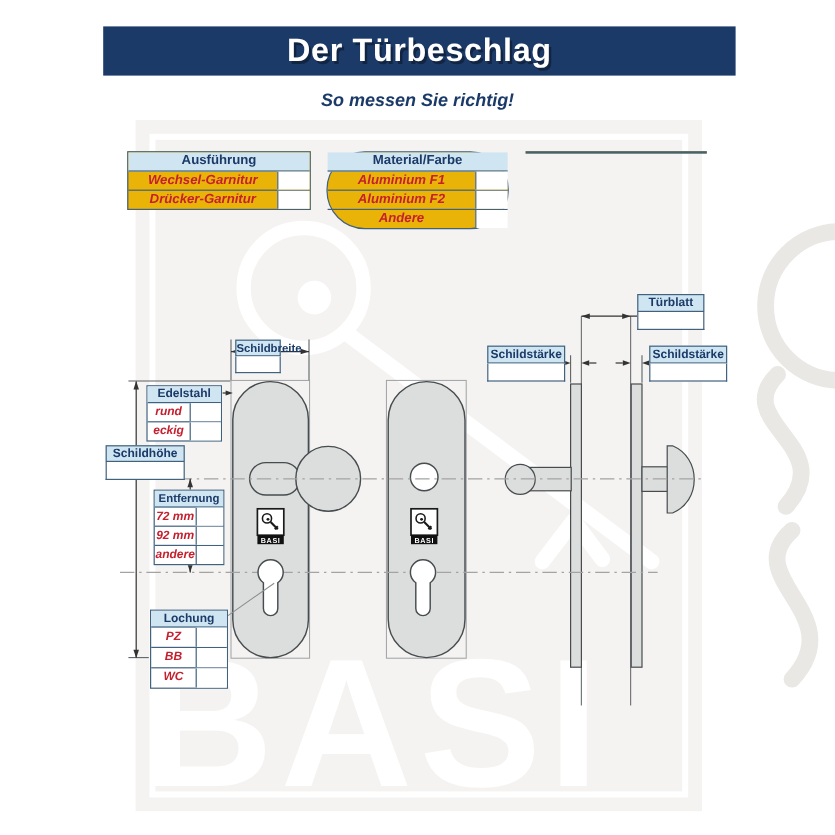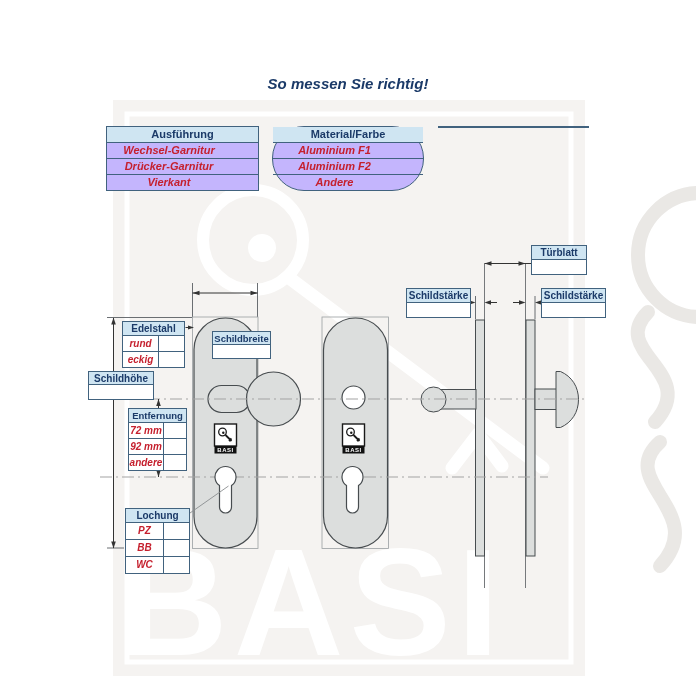--- a/index.html
+++ b/index.html
@@ -18,24 +18,24 @@
 
   
   .banner{position:absolute;left:86px;top:22px;width:527px;height:41px;background:var(--navy);
           color:#fff;display:flex;align-items:center;justify-content:center;
           font-weight:bold;font-size:27px;letter-spacing:.5px;
           text-shadow:2px 2px 0 rgba(0,0,0,.35);}
   .subtitle{position:absolute;left:0;top:75px;width:696px;text-align:center;color:var(--navy);
             font-weight:bold;font-style:italic;font-size:15px;}
 
   
-  .ot{position:absolute;background:#c4b5fd;border:1px solid var(--border);box-sizing:border-box;}
+  .ot{position:absolute;background:#eab308;border:1px solid var(--border);box-sizing:border-box;}
   .ot .hd{height:15px;line-height:15px;background:var(--lblue);border-bottom:1px solid var(--border);
           font-size:11px;font-weight:bold;color:var(--navy);text-align:center;}
-  .ot .row{display:flex;height:15px;border-bottom:1px solid var(--border);align-items:flex-end;}
+  .ot .row{display:flex;height:15px;border-bottom:1px solid var(--border);}
   .ot .row:last-child{border-bottom:0;}
   .ot .lbl{flex:1;color:var(--red);font-weight:bold;font-style:italic;font-size:11px;
            line-height:15px;text-align:center;white-space:nowrap;overflow:hidden;}
   .ot .cb{width:26px;border-left:1px solid var(--border);background:#fff;}
   #t-ausf{left:106px;top:126px;width:153px;}
   #t-mat {left:272px;top:126px;width:152px;border-radius:32px;}
   #t-opt {left:438px;top:126px;width:151px;}
   #t-opt .cb{width:25px;}
 
   
@@ -53,21 +53,21 @@
   #t-entf .cb{width:22px;}
   #t-loch{left:125px;top:508px;width:65px;}
   #t-loch .row{height:16px;}
   #t-loch .lbl{line-height:16px;}
 
   
   .ml{position:absolute;box-sizing:border-box;}
   .ml .hd{background:var(--lblue);border:1px solid var(--border);font-weight:bold;color:var(--navy);
           text-align:center;box-sizing:border-box;white-space:nowrap;}
   .ml .vbox{background:#fff;border:1px solid var(--border);border-top:0;box-sizing:border-box;}
-  #l-breite{left:212px;top:283px;width:59px;margin-top:48px;}
+  #l-breite{left:196px;top:283px;width:38px;}
   #l-breite .hd{height:14px;line-height:13px;font-size:9.5px;}
   #l-breite .vbox{height:14px;}
   #l-hoehe{left:88px;top:371px;width:66px;}
   #l-hoehe .hd{height:14px;line-height:13px;font-size:10px;}
   #l-hoehe .vbox{height:15px;}
   #l-tuer{left:531px;top:245px;width:56px;}
   #l-tuer .hd{height:15px;line-height:14px;font-size:10px;}
   #l-tuer .vbox{height:15px;}
   #l-staerke-l{left:406px;top:288px;width:65px;}
   #l-staerke-r{left:541px;top:288px;width:65px;}
@@ -196,36 +196,35 @@
       <g stroke="#1a1a1a" fill="none">
         <circle cx="8" cy="8" r="3.8" stroke-width="1.3"></circle>
         <circle cx="8.8" cy="8.8" r="1.2" fill="#1a1a1a" stroke="none"></circle>
         <path d="M11,11 L17,17 M14.5,17 l2.5,-2.5" stroke-width="1.8"></path>
       </g>
       <rect x="0" y="22" width="22" height="7.5" fill="#111111"></rect>
       <text x="11" y="28.2" text-anchor="middle" font-size="6" font-weight="bold" fill="#ffffff" font-family="Liberation Sans, sans-serif" letter-spacing="0.5">BASI</text>
     </g>
   </svg>
 
+  <div class="banner">
+    <span>Der Türbeschlag</span>
+  </div>
   <div class="subtitle">So messen Sie richtig!</div>
 
   <div class="ot" id="t-ausf">
     <div class="hd">Ausführung</div>
     <div class="row">
       <span class="lbl">Wechsel-Garnitur</span>
       <span class="cb"></span>
     </div>
     <div class="row">
       <span class="lbl">Drücker-Garnitur</span>
       <span class="cb"></span>
     </div>
-    <div class="row">
-      <span class="lbl">Vierkant</span>
-      <span class="cb"></span>
-    </div>
   </div>
 
   <div class="ot" id="t-mat">
     <div class="hd">Material/Farbe</div>
     <div class="row">
       <span class="lbl">Aluminium F1</span>
       <span class="cb"></span>
     </div>
     <div class="row">
       <span class="lbl">Aluminium F2</span>

